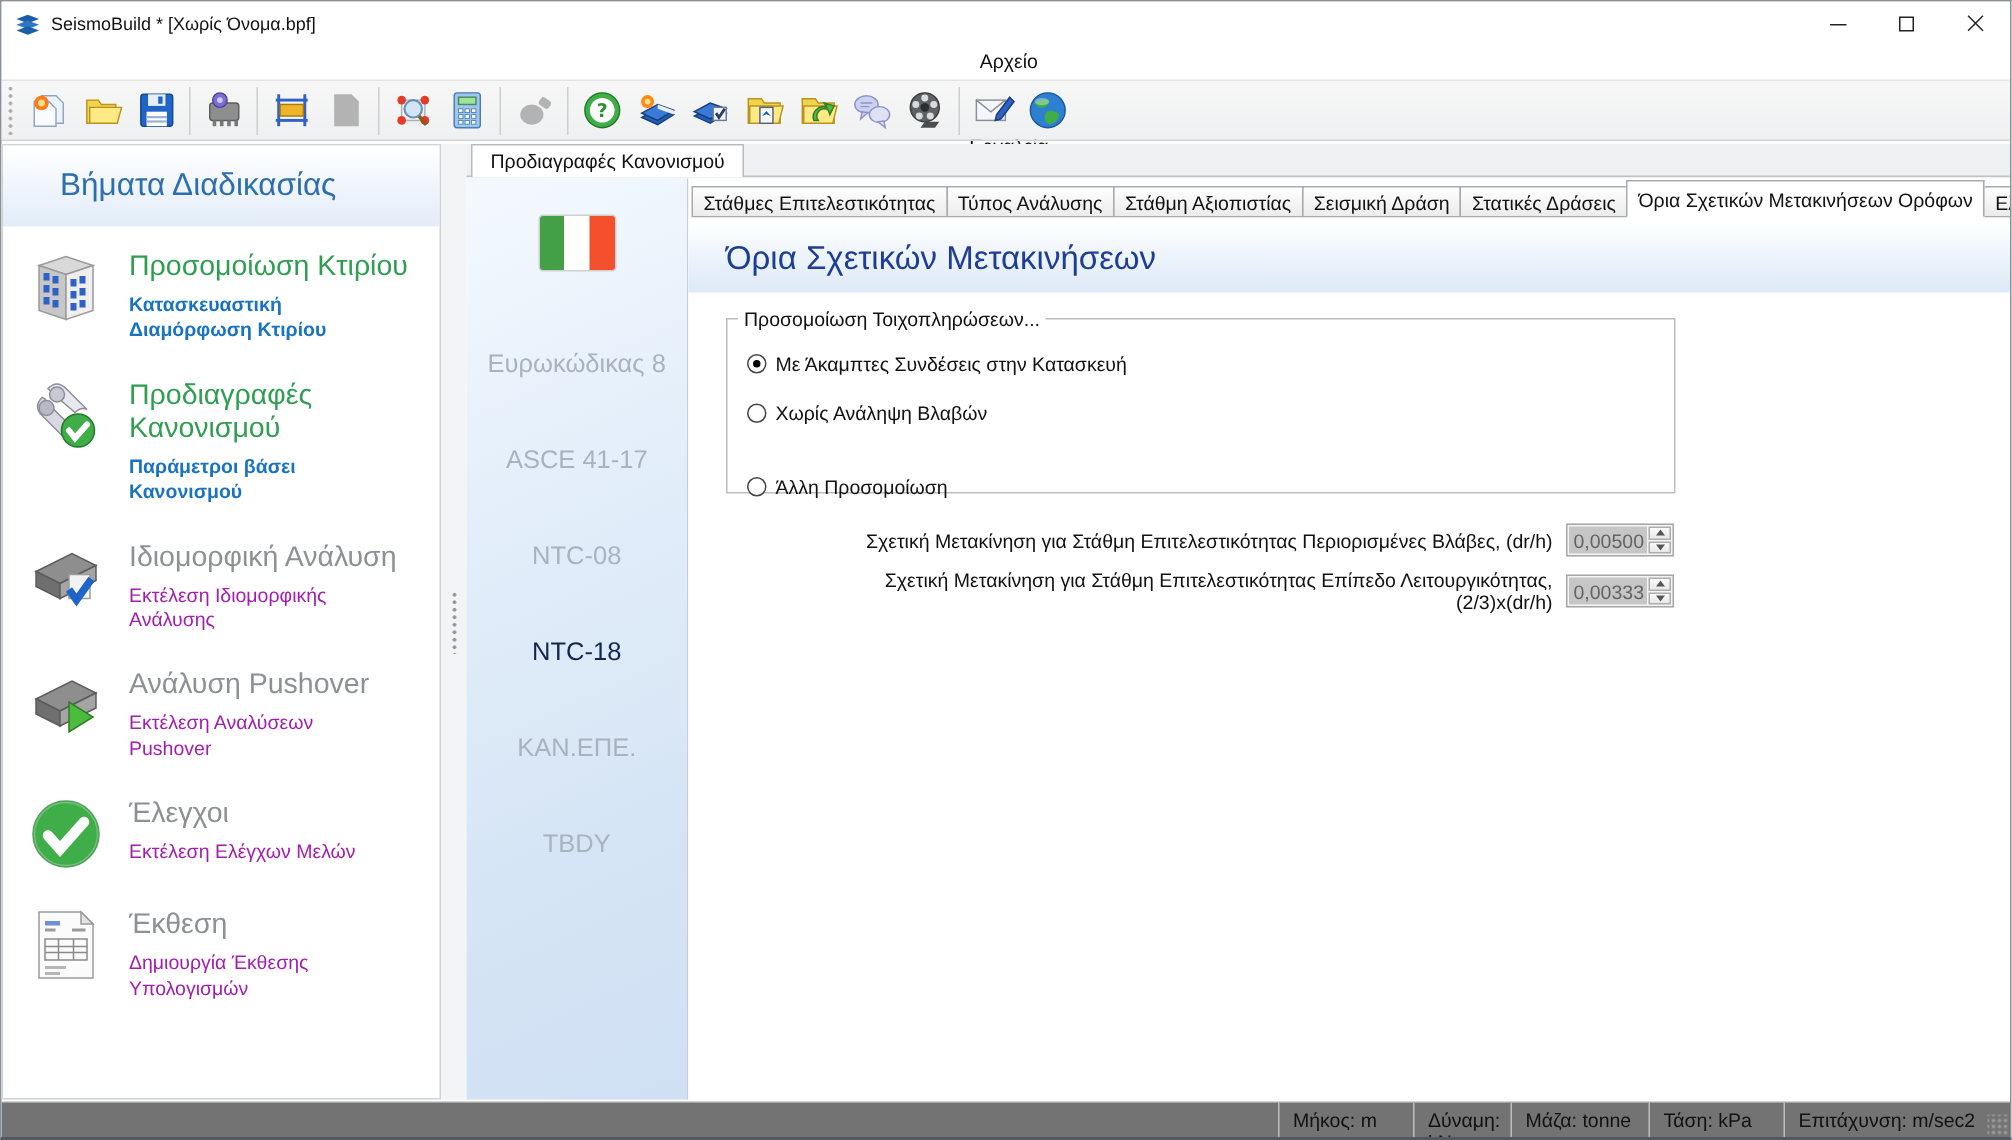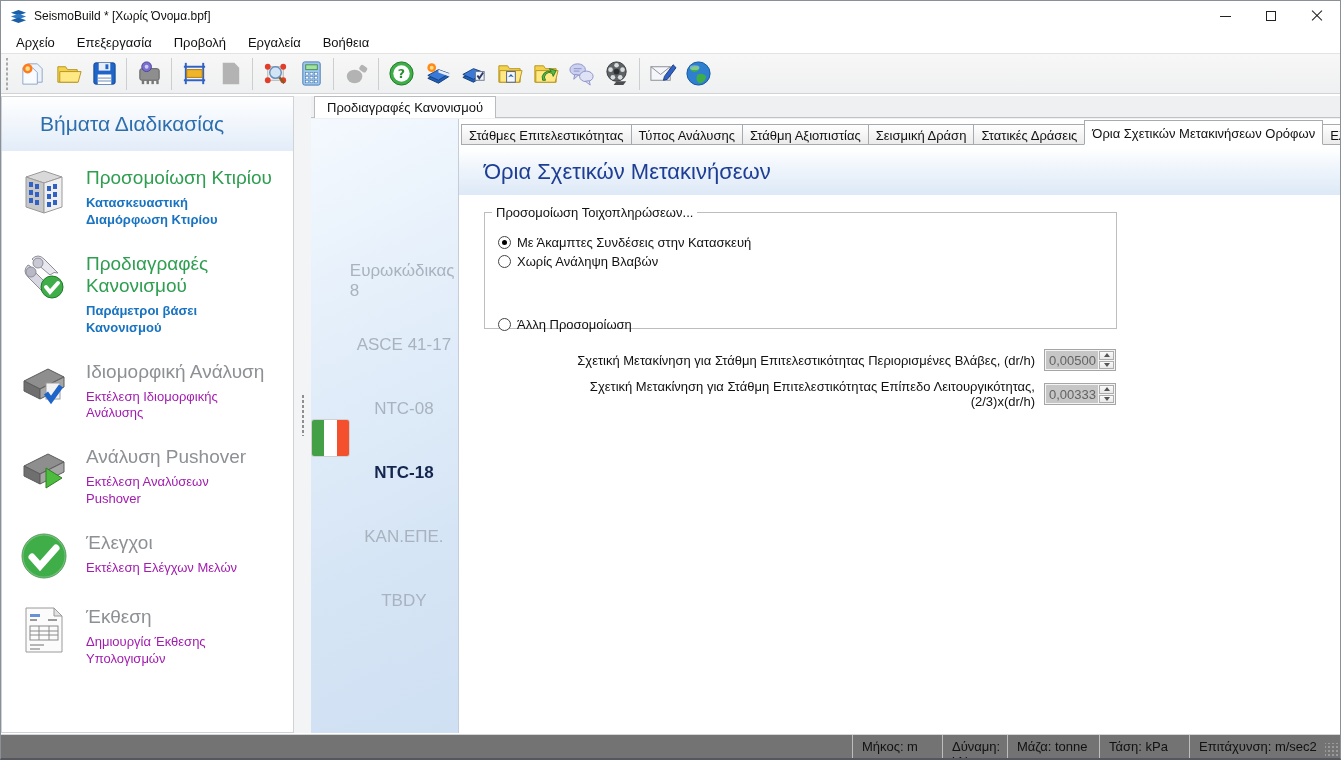--- a/index.html
+++ b/index.html
@@ -15,21 +15,21 @@
   .titlebar .title { font-size:12px; color:#111; }
   .win-controls { margin-left:auto; display:flex; height:100%; }
   .win-btn { width:46px; height:100%; display:flex; align-items:center; justify-content:center; color:#222; }
   .glyph-min { width:11px; height:0; border-top:1px solid #222; }
   .glyph-max { width:10px; height:10px; border:1px solid #222; }
   .glyph-close { position:relative; width:12px; height:12px; }
   .glyph-close:before,.glyph-close:after { content:""; position:absolute; left:-1px; top:5px; width:14px; height:1px; background:#222; }
   .glyph-close:before { transform:rotate(45deg); }
   .glyph-close:after { transform:rotate(-45deg); }
   
-  .menubar { position:absolute; top:30px; left:0; right:0; height:22px; background:#fff; display:flex; align-items:center; padding-left:4px; }
+  .menubar { position:absolute; top:30px; left:0; right:0; height:22px; background:#fff; display:flex; align-items:center; padding-left:4px;flex-direction:column; }
   .menu-item { font-size:13px; color:#111; padding:2px 11px; }
   
   .toolbar { position:absolute; top:52px; left:0; right:0; height:41px; background:linear-gradient(#f7f7f7,#eff0f1);
     border-top:1px solid #e3e3e3; border-bottom:1px solid #d2d3d5; display:flex; align-items:center; }
   .tb-grip { width:5px; height:32px; margin:0 5px 0 3px;
     background-image:radial-gradient(#a9a9a9 1px, transparent 1.2px); background-size:4px 5px; background-position:center; background-repeat:repeat-y; }
   .tb-btn { width:36px; height:36px; display:flex; align-items:center; justify-content:center; }
   .tb-sep { width:1px; height:32px; background:#cdced0; margin:0 4px; }
   .tb-btn svg { width:29px; height:29px; }
   
@@ -51,40 +51,40 @@
   .splitter .grip { width:4px; height:42px; background-image:radial-gradient(#8f8f8f 1px, transparent 1.2px); background-size:4px 5px; background-repeat:repeat-y; }
   
   .main { position:absolute; top:95px; left:310px; right:0; bottom:25px; background:#eef0f2; }
   .maintab-strip { height:22px; position:relative; border-bottom:1px solid #c0c3c6; background:#eef0f2; }
   .maintab { position:absolute; left:3px; top:0; height:22px; background:#fff; border:1px solid #b9bcbf; border-bottom:none;
     font-size:13px; padding:3px 12px 0 12px; color:#111; }
   .content { position:absolute; top:23px; left:0; right:0; bottom:0; background:#fff; display:flex; }
   
   .codes { width:148px; flex:0 0 148px; border-right:1px solid #c6cdd4;
     background:linear-gradient(155deg,#f4f9fe 0%, #e3eefa 35%, #d6e5f5 70%, #cfe0f3 100%); 
-    display:flex; align-items:center;justify-content:space-between; }
+    display:flex; flex-direction:column; align-items:center; }
   .flag { width:52px; height:38px; margin-top:24px; border:1px solid #d0d0d0; border-radius:3px; overflow:hidden; display:flex; }
   .flag div { flex:1; }
   .code-list { display:flex; flex-direction:column; align-items:center; width:100%; margin-top:30px; }
   .code-item { height:64px; display:flex; align-items:center; justify-content:center; width:100%; font-size:17px; color:#a9b3bf; }
-  .code-item.selected { color:#14264e; font-weight:bold; }
+  .code-item.selected { color:#14264e; font-weight:normal; }
   
   .right-area { flex:1; position:relative; background:#fff; }
   .subtabs { position:absolute; top:1px; left:2px; right:0; height:25px; display:flex; align-items:flex-end; }
   .subtab { font-size:13px; color:#111; background:linear-gradient(#ffffff,#ebebeb); border:1px solid #a8abae;
     padding:3px 7px 3px 7px; height:21px; margin-right:-1px; white-space:nowrap; }
   .subtab.active { background:#fff; height:25px; padding-top:5px; border-bottom:1px solid #fff; position:relative; z-index:2; }
   .page { position:absolute; top:26px; left:0; right:0; bottom:0; background:#fff; }
   .heading-band { position:absolute; top:4px; left:0; right:0; height:46px;
     background:linear-gradient(180deg,#feffff 0%, #eef4fb 45%, #dde9f7 100%); display:flex; align-items:center; }
   .heading { font-size:22px; color:#1d3e94; margin-left:25px; }
   .groupbox { position:absolute; left:25px; top:67px; width:633px; height:117px; border:1px solid #bdbdbd; }
   .group-label { position:absolute; top:-8px; left:7px; background:#fff; padding:0 4px; font-size:13px; color:#111; }
   .radio-row { position:absolute; left:13px; display:flex; align-items:center; height:18px; }
-  .radio-row.r0 { top:20px; } .radio-row.r1 { top:39px; } .radio-row.r2 { top:102px; }
+  .radio-row.r0 { top:20px; } .radio-row.r1 { top:53px; } .radio-row.r2 { top:102px; }
   .radio { width:13px; height:13px; border:1px solid #444; border-radius:50%; background:#fff; margin-right:6px; position:relative; flex:0 0 13px; }
   .radio.checked:before { content:""; position:absolute; left:3px; top:3px; width:5px; height:5px; border-radius:50%; background:#000; }
   .radio-label { font-size:13px; color:#111; }
   .field-row { position:absolute; left:100px; right:224px; height:24px; display:flex; align-items:center; }
   .field-row.f0 { top:203px; } .field-row.f1 { top:237px; }
   .field-label { flex:1; text-align:right; font-size:13px; color:#111; margin-right:9px; }
   .spinbox { width:72px; height:22px; border:1px solid #a5a5a5; background:#f4f4f4; display:flex; padding:1px; }
   .spin-value { flex:1; background:#c6c6c6; color:#636363; font-size:13px; padding:2px 0 0 3px; }
   .spinner { width:15px; display:flex; flex-direction:column; margin-left:1px; }
   .spin-btn { flex:1; border:1px solid #acacac; background:linear-gradient(#fafafa,#e8e8e8); display:flex; align-items:center; justify-content:center; }

